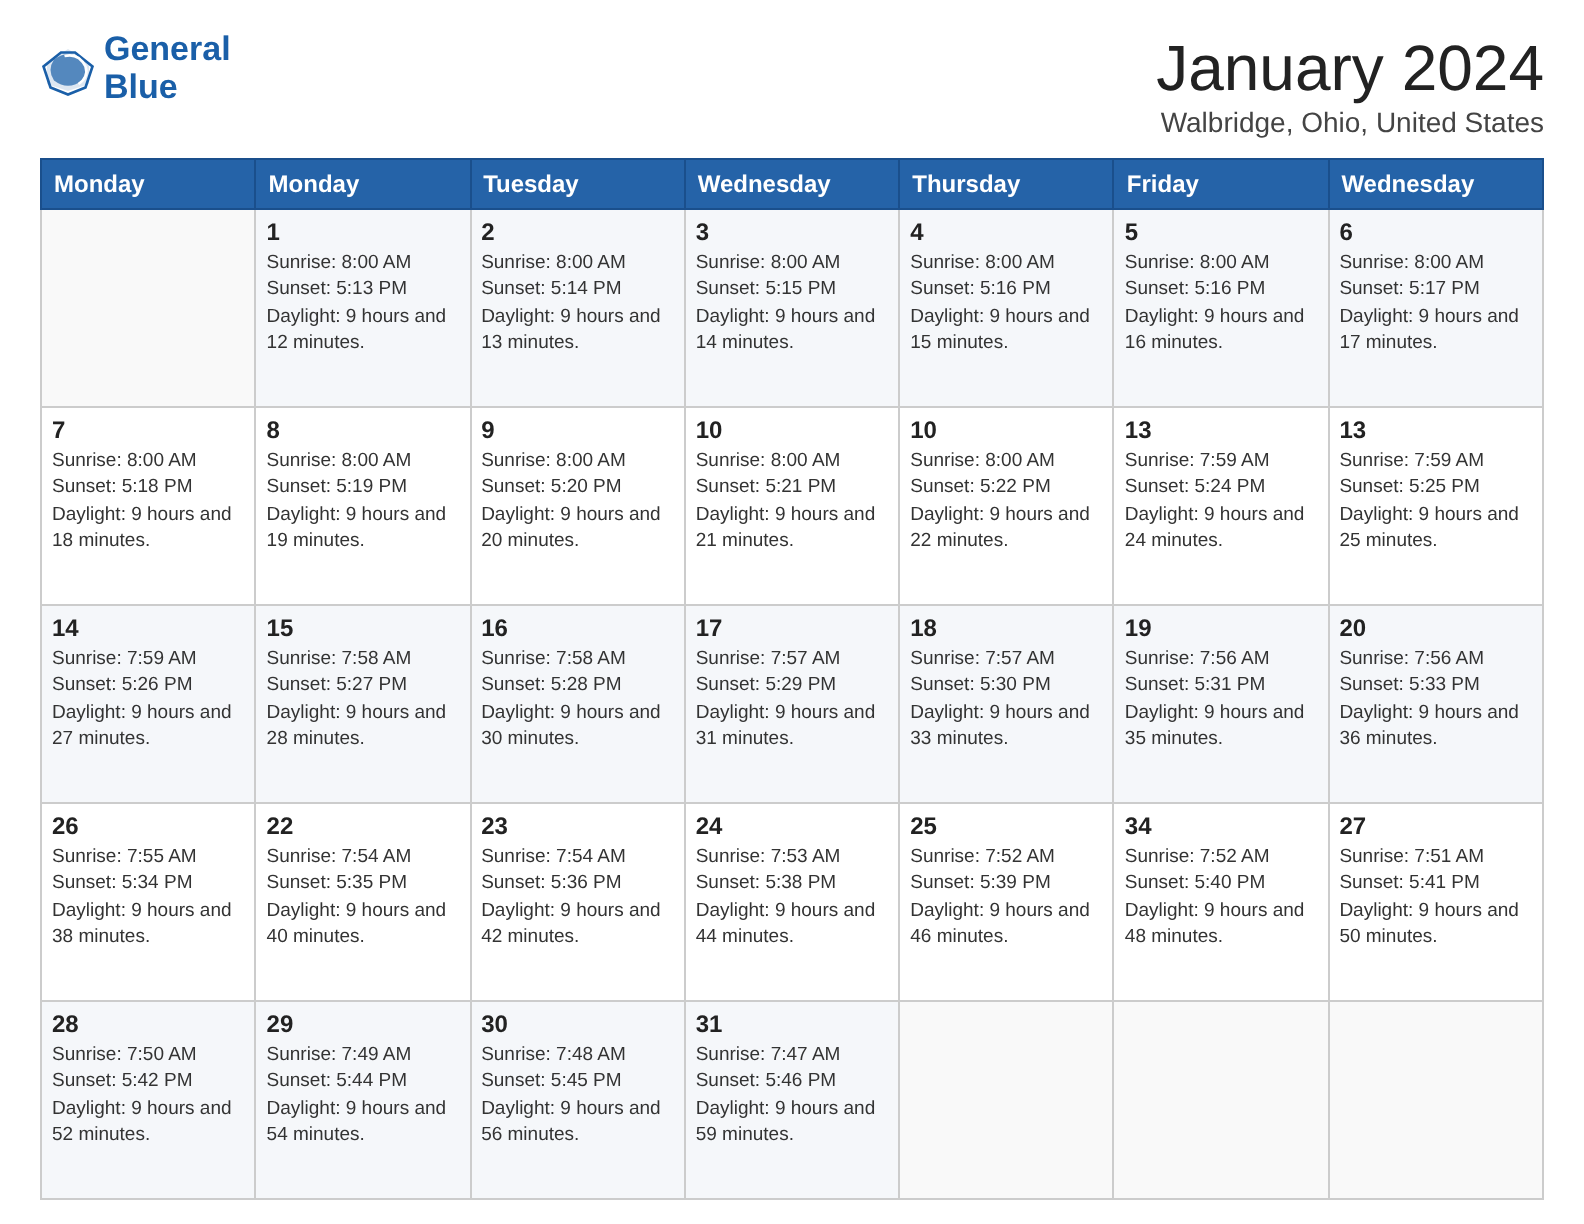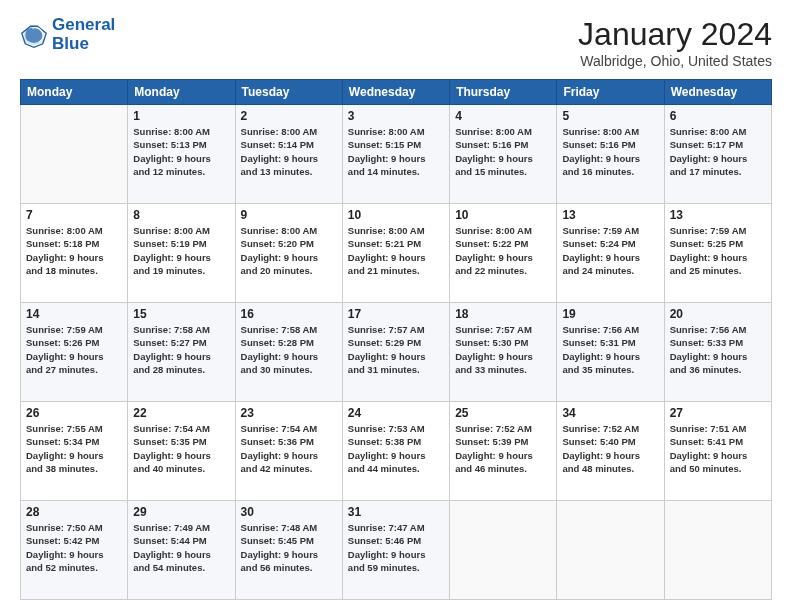--- a/index.html
+++ b/index.html
@@ -79,21 +79,20 @@
       font-weight: bold;
       font-size: 12px;
       color: #222;
       display: block;
       margin-bottom: 2px;
     }
     .day-info {
       font-size: 9.5px;
       color: #333;
       line-height: 1.4;
-      font-weight: bold;
     }
     td.empty {
       background: #f9f9f9 !important;
     }
   </style>
 </head>
 <body>
 
 <div class="page">
   <div class="header">

